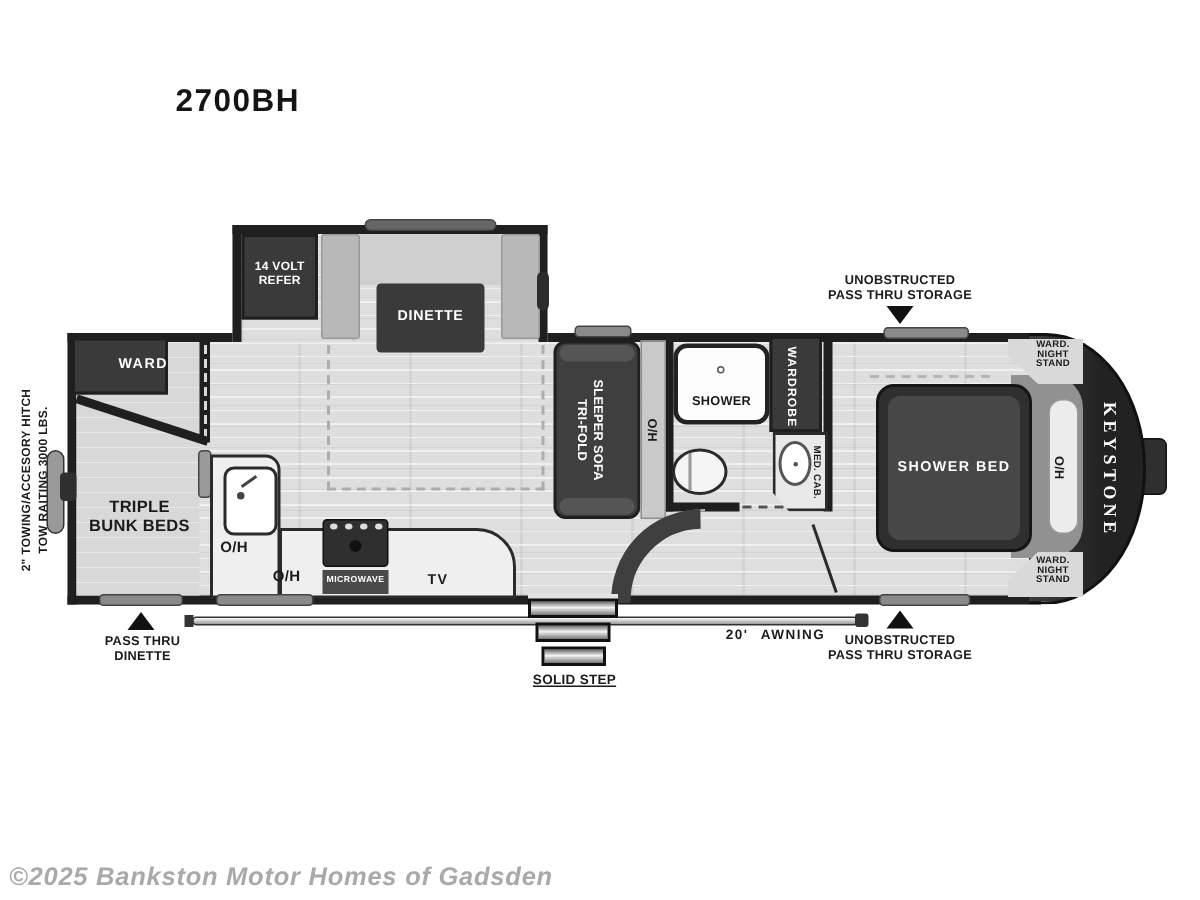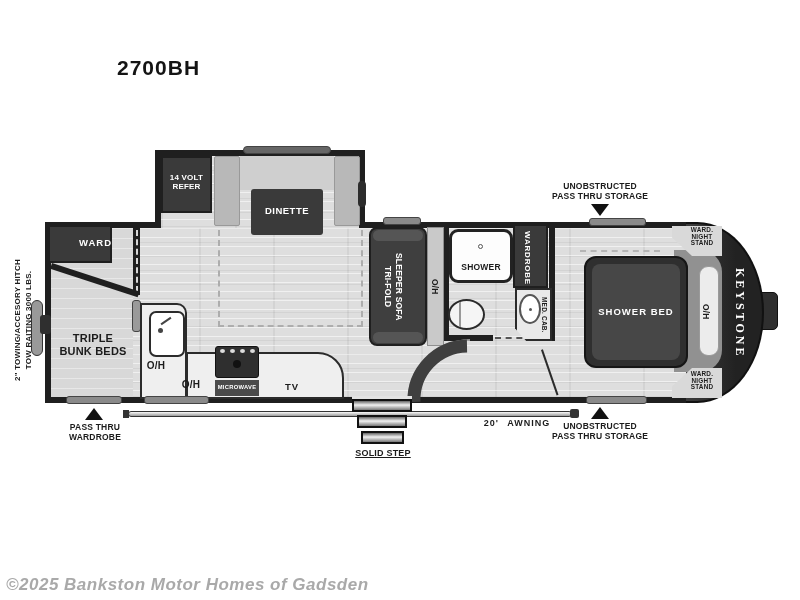--- a/index.html
+++ b/index.html
@@ -148,21 +148,21 @@
   <div class="abs" style="left:251px;top:189px;width:72px;height:46px;background:#3a3a3a;border-radius:3px;"></div>
   <div class="lbl wlbl" style="left:251px;top:205px;width:72px;font-size:9.5px;letter-spacing:.5px;text-align:center;">DINETTE</div>
   <div class="abs" style="left:358px;top:181px;width:8px;height:26px;background:#2c2c2c;border-radius:4px;"></div>
 
   <div class="lbl" style="left:533px;top:181px;width:134px;font-size:8.5px;">UNOBSTRUCTED
 PASS THRU STORAGE</div>
   <div class="abs tri-down" style="left:591px;top:204px;"></div>
 
   <div class="abs tri-up" style="left:85px;top:408px;"></div>
   <div class="lbl" style="left:53px;top:422px;width:84px;font-size:8.5px;">PASS THRU
-WARDROBE</div>
+DINETTE</div>
 
   <div class="abs tri-up" style="left:591px;top:407px;"></div>
   <div class="lbl" style="left:531px;top:421px;width:138px;font-size:8.5px;">UNOBSTRUCTED
 PASS THRU STORAGE</div>
 
   <div class="abs" style="left:128px;top:411px;width:444px;height:6px;background:linear-gradient(180deg,#fafafa,#9a9a9a);
               border:1px solid #333;border-radius:3px;"></div>
   <div class="abs" style="left:123px;top:410px;width:6px;height:8px;background:#333;"></div>
   <div class="abs" style="left:570px;top:409px;width:9px;height:9px;background:#333;border-radius:2px;"></div>
   <div class="lbl" style="left:462px;top:418px;width:110px;font-size:9px;letter-spacing:1px;word-spacing:5px;">20' AWNING</div>

